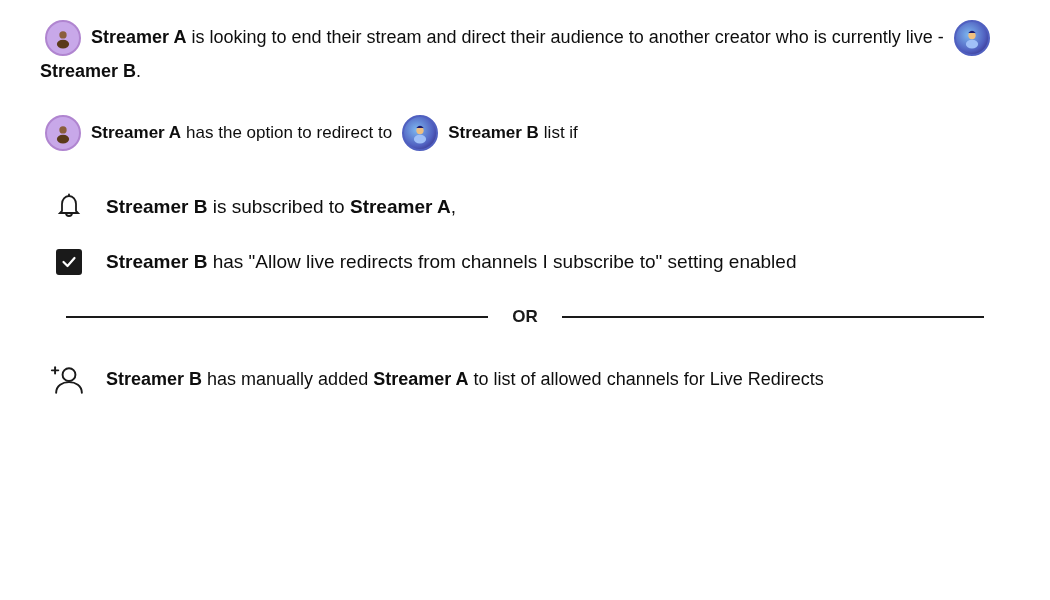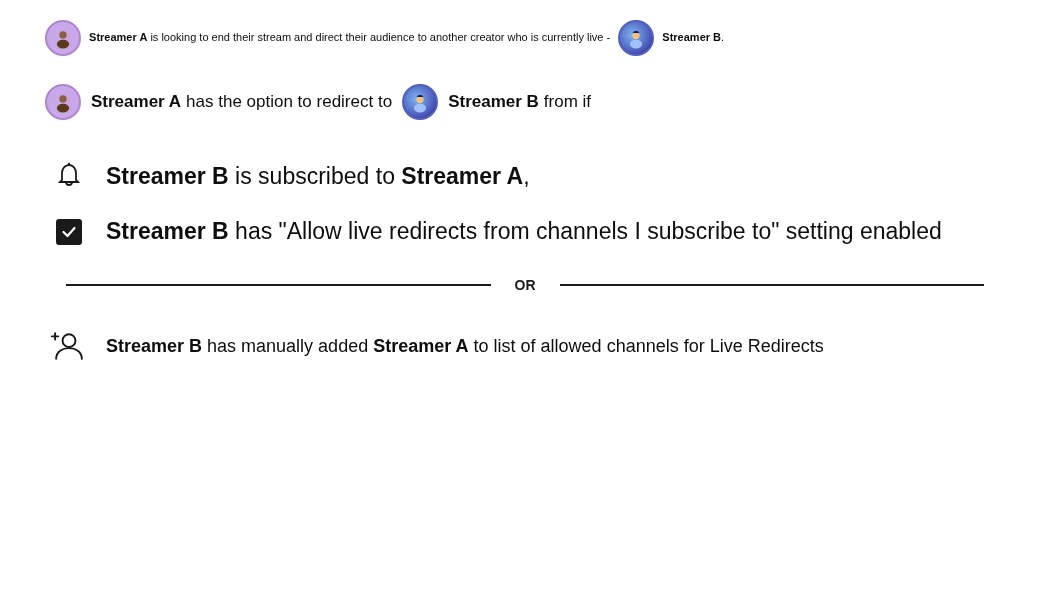--- a/index.html
+++ b/index.html
@@ -72,21 +72,21 @@
 
     .condition-items {
       margin: 0 0 10px 0;
     }
 
     .condition-item {
       display: flex;
       align-items: center;
       gap: 18px;
       padding: 14px 0 14px 10px;
-      font-size: 23px;
+      font-size: 19px;
     }
 
     .icon-cell {
       width: 38px;
       display: flex;
       align-items: center;
       justify-content: center;
       flex-shrink: 0;
     }
 
@@ -120,21 +120,21 @@
     }
 
     .or-line {
       flex: 1;
       height: 2px;
       background: #1a1a1a;
       margin: 0 16px;
     }
 
     .or-text {
-      font-size: 14px;
+      font-size: 17px;
       font-weight: 700;
       color: #1a1a1a;
       padding: 0 8px;
     }
 
     .manual-add-item {
       display: flex;
       align-items: center;
       gap: 18px;
       padding: 14px 0 14px 10px;
@@ -154,21 +154,21 @@
       align-items: center;
       justify-content: center;
       vertical-align: middle;
       margin: 0 2px;
     }
   </style>
 </head>
 <body>
 
 <div class="intro-paragraph">
-  <span style="line-height:1.7; font-size:11px;">
+  <span style="line-height:1.7; font-size:18px;">
     <span class="inline-avatar">
       <span class="avatar avatar-a">
 
         <svg viewBox="0 0 36 36" fill="none" xmlns="http://www.w3.org/2000/svg">
           <circle cx="18" cy="18" r="18" fill="#c8a8e9"></circle>
           <circle cx="18" cy="13" r="6" fill="#8B5E3C"></circle>
           <ellipse cx="18" cy="28" rx="10" ry="7" fill="#5a3a1a"></ellipse>
         </svg>
       </span>
     </span>
@@ -202,21 +202,21 @@
   <span class="inline-avatar">
     <span class="avatar avatar-b" style="background: radial-gradient(circle at 40% 40%, #7eb8f0, #5060c0 60%, #2a1a6e 100%);">
       <svg viewBox="0 0 36 36" fill="none" xmlns="http://www.w3.org/2000/svg">
         <circle cx="18" cy="14" r="6" fill="#f0c080"></circle>
         <ellipse cx="18" cy="28" rx="10" ry="7" fill="#a0c0f8"></ellipse>
         <path d="M12 10 Q18 2 24 10" fill="#1a1a6e"></path>
       </svg>
     </span>
   </span>
   <span class="bold">Streamer B</span>
-  <span>from if</span>
+  <span>list if</span>
 </div>
 
 <div class="condition-items">
 
   <div class="condition-item">
     <div class="icon-cell">
       <svg viewBox="0 0 28 28" fill="none" xmlns="http://www.w3.org/2000/svg">
         <path d="M14 3 C10 3 7 6.5 7 11 L7 18 L5 20 L23 20 L21 18 L21 11 C21 6.5 18 3 14 3 Z" stroke="#1a1a1a" stroke-width="1.8" fill="none"></path>
         <path d="M11 20 Q11 23 14 23 Q17 23 17 20" stroke="#1a1a1a" stroke-width="1.8" fill="none"></path>
         <line x1="14" y1="3" x2="14" y2="1.5" stroke="#1a1a1a" stroke-width="1.8" stroke-linecap="round"></line>

